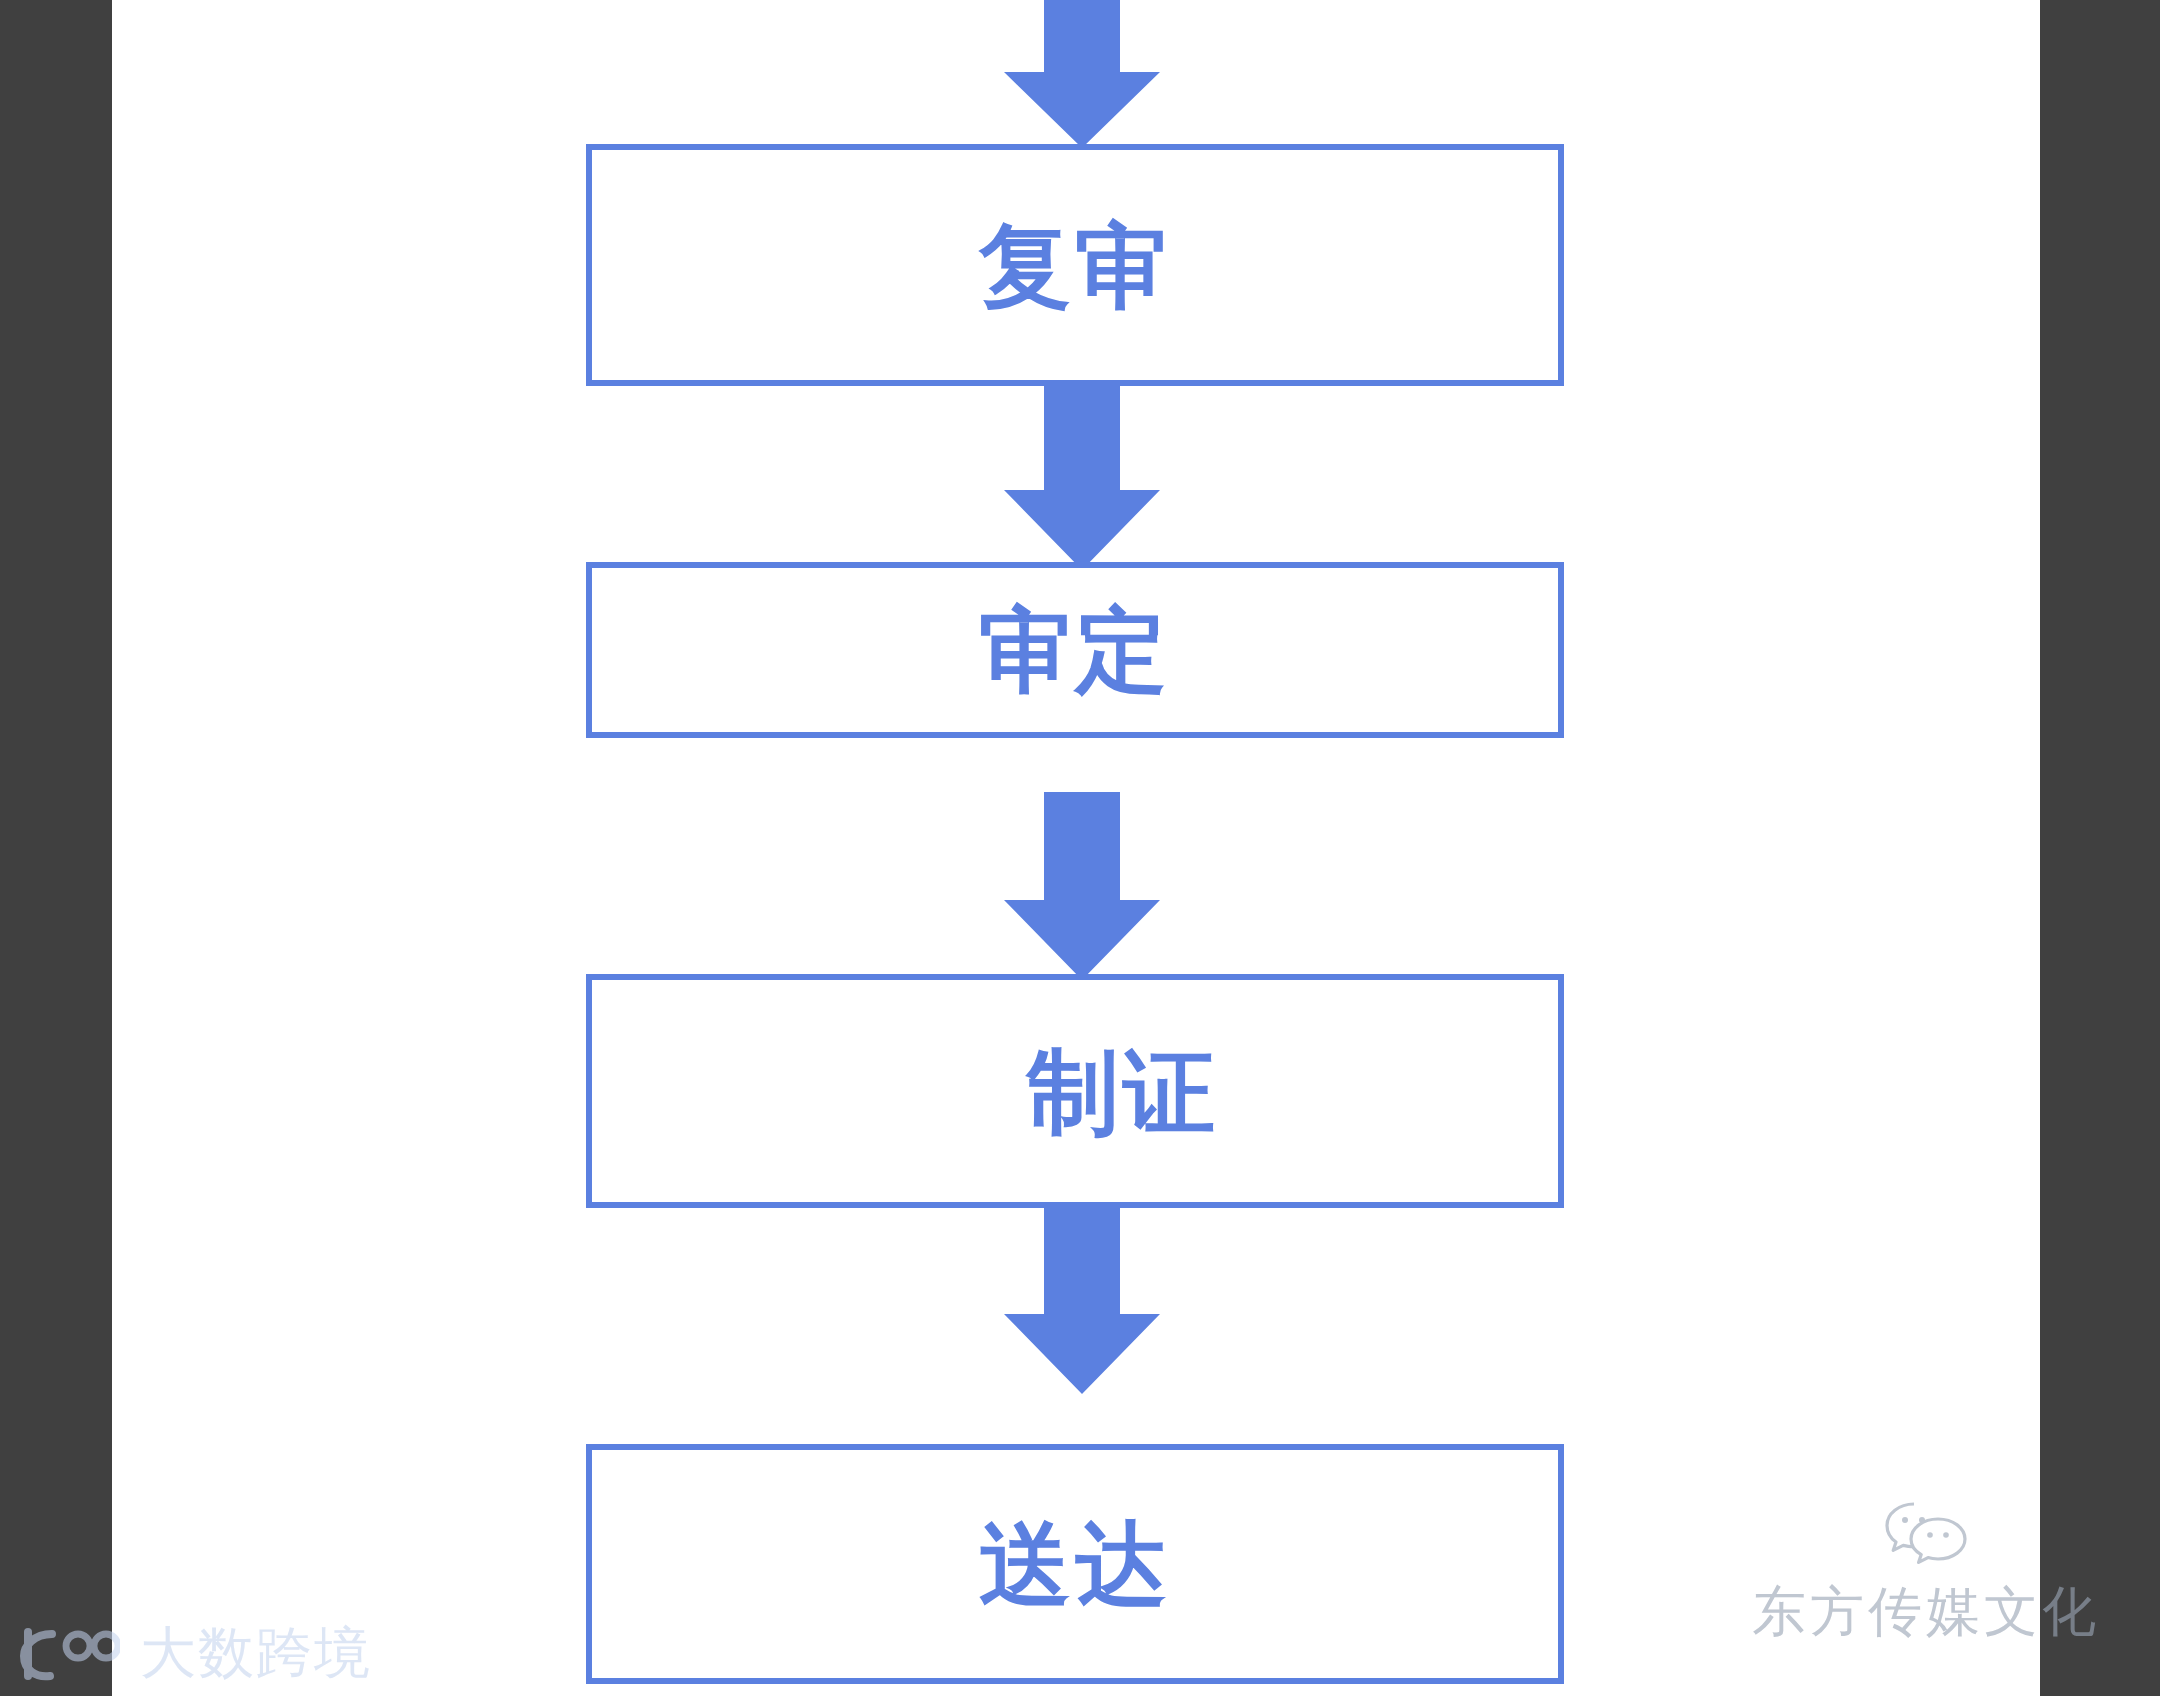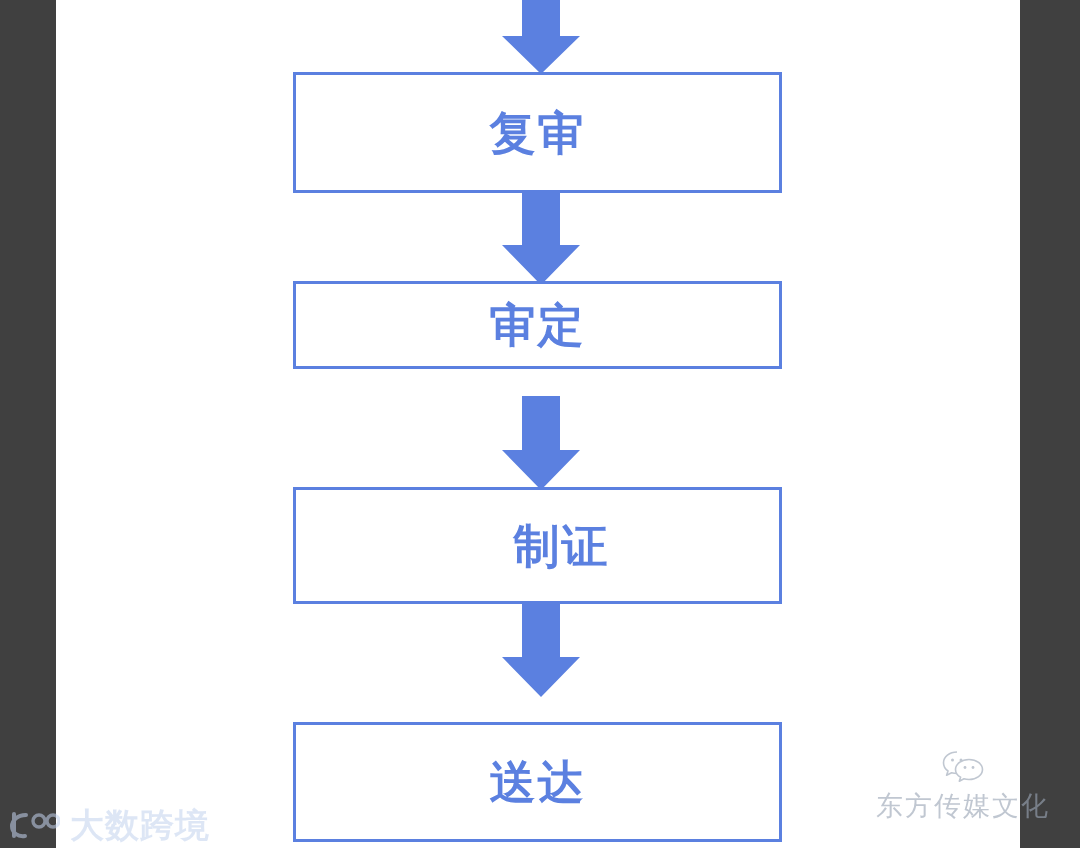--- a/index.html
+++ b/index.html
@@ -87,22 +87,22 @@
 
   .watermark-bottom-left {
     left: 8px;
     bottom: 6px;
     opacity: 0.55;
   }
   .wm-left-mark {
     display: block;
   }
   .wm-left-text {
-    font-size: 34px;
-    font-weight: bold;
+    font-size: 28px;
+    font-weight: normal;
     color: #c3d3ee;
     letter-spacing: 1px;
     line-height: 1;
   }
 
   .watermark-bottom-right {
     right: 30px;
     bottom: 28px;
     opacity: 0.62;
     flex-direction: column;

